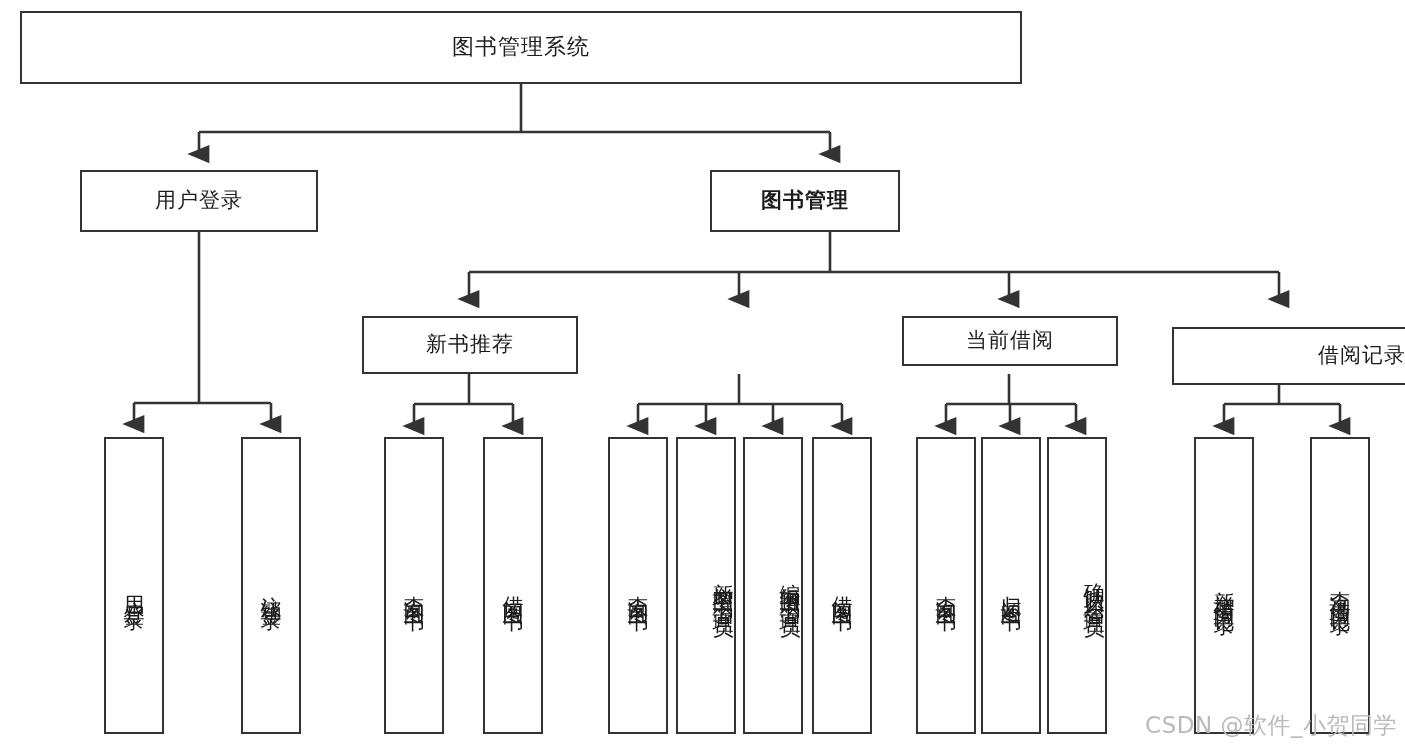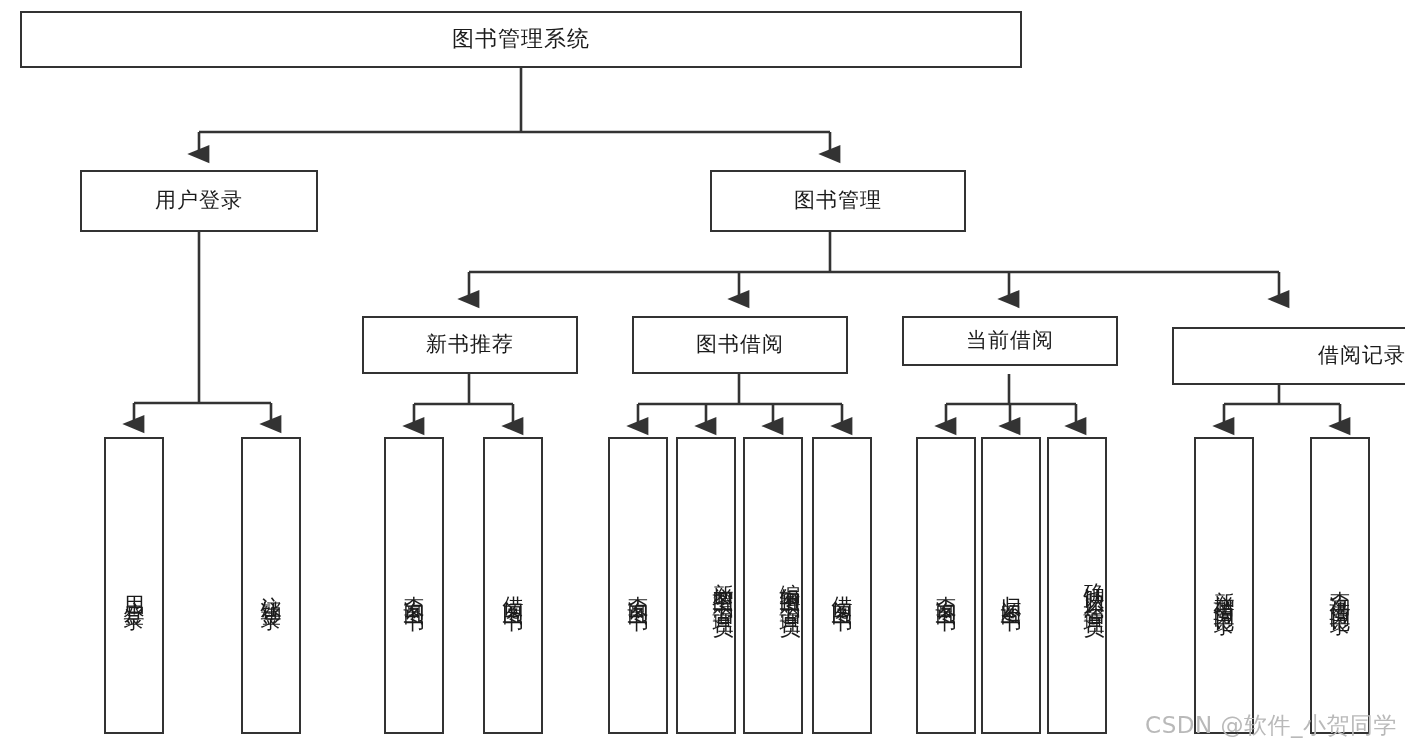--- a/index.html
+++ b/index.html
@@ -99,36 +99,33 @@
       <path d="M1010,404 L1010,424" marker-end="url(#arrow)"></path>
       <path d="M1076,404 L1076,424" marker-end="url(#arrow)"></path>
 
       <path d="M1279,374 L1279,404"></path>
       <path d="M1224,404 L1340,404"></path>
       <path d="M1224,404 L1224,424" marker-end="url(#arrow)"></path>
       <path d="M1340,404 L1340,424" marker-end="url(#arrow)"></path>
     </g>
   </svg>
 
-  <div class="node h root" style="left:20px;top:11px;width:1002px;height:57px;align-items:center;">
+  <div class="node h root" style="left:20px;top:11px;width:1002px;height:73px;align-items:center;">
     <span>图书管理系统</span>
   </div>
 
   <div class="node h" style="left:80px;top:170px;width:238px;height:62px;">
     <span>用户登录</span>
   </div>
-  <div class="node h" style="left:710px;top:170px;width:256px;height:62px;">
+  <div class="node h" style="left:710px;top:170px;width:190px;height:62px;font-weight:bold;">
     <span>图书管理</span>
   </div>
 
   <div class="node h" style="left:362px;top:316px;width:216px;height:58px;">
     <span>新书推荐</span>
-  </div>
-  <div class="node h" style="left:632px;top:316px;width:216px;height:58px;">
-    <span>图书借阅</span>
   </div>
   <div class="node h" style="left:902px;top:316px;width:216px;height:50px;">
     <span>当前借阅</span>
   </div>
   <div class="node h" style="left:1172px;top:327px;width:236px;height:58px;justify-content:flex-end;">
     <span>借阅记录</span>
   </div>
 
   <div class="node v midalign" style="left:104px;top:437px;width:60px;height:297px;">
     <span>用户登录</span>

